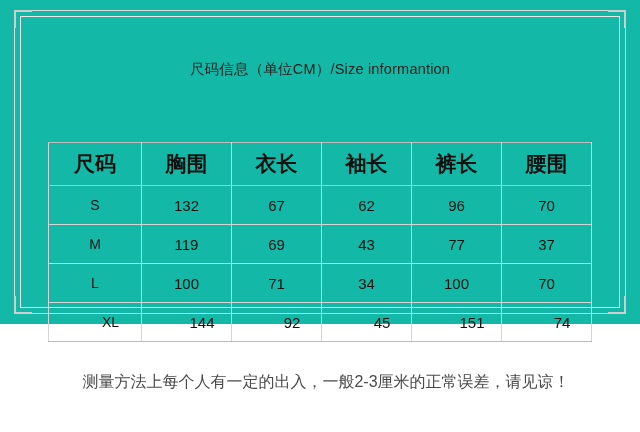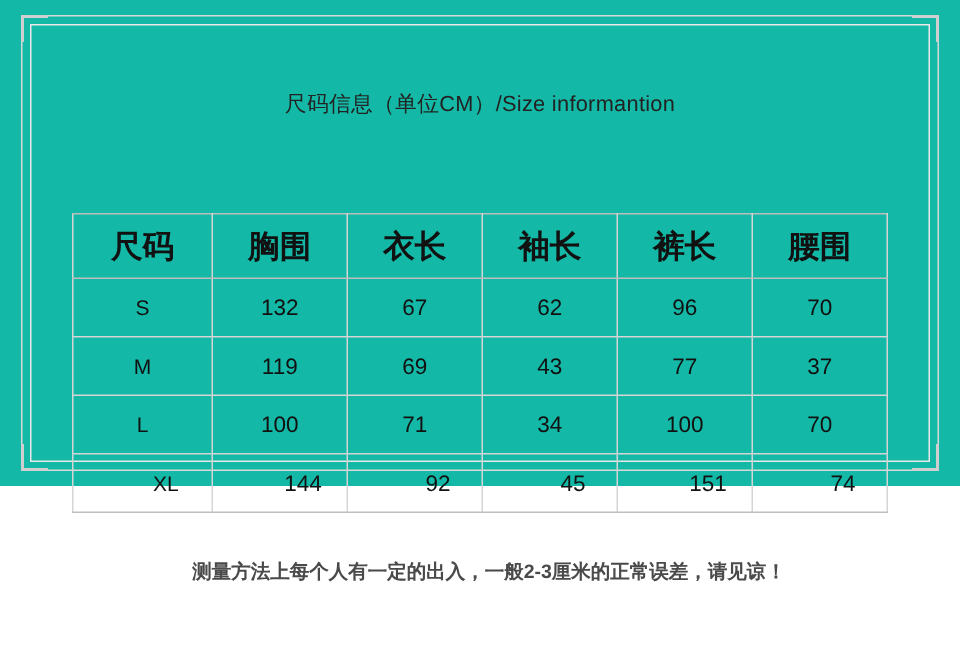--- a/index.html
+++ b/index.html
@@ -105,24 +105,23 @@
   }
   table.size-table th.col-0,
   table.size-table td.col-0 { width: 90px; }
 
   .footnote {
     position: absolute;
     left: 12px;
     right: 0;
     top: 372px;
     text-align: center;
-    font-size: 13px;
+    font-size: 16px;
     color: #4a4a4a;
     font-family: "Liberation Sans", sans-serif;
-    font-weight: bold;
   }
 </style>
 </head>
 <body>
 
 <div class="page">
   <div class="frame-outer"></div>
   <div class="frame-inner"></div>
   <div class="corner tl"></div>
   <div class="corner tr"></div>

